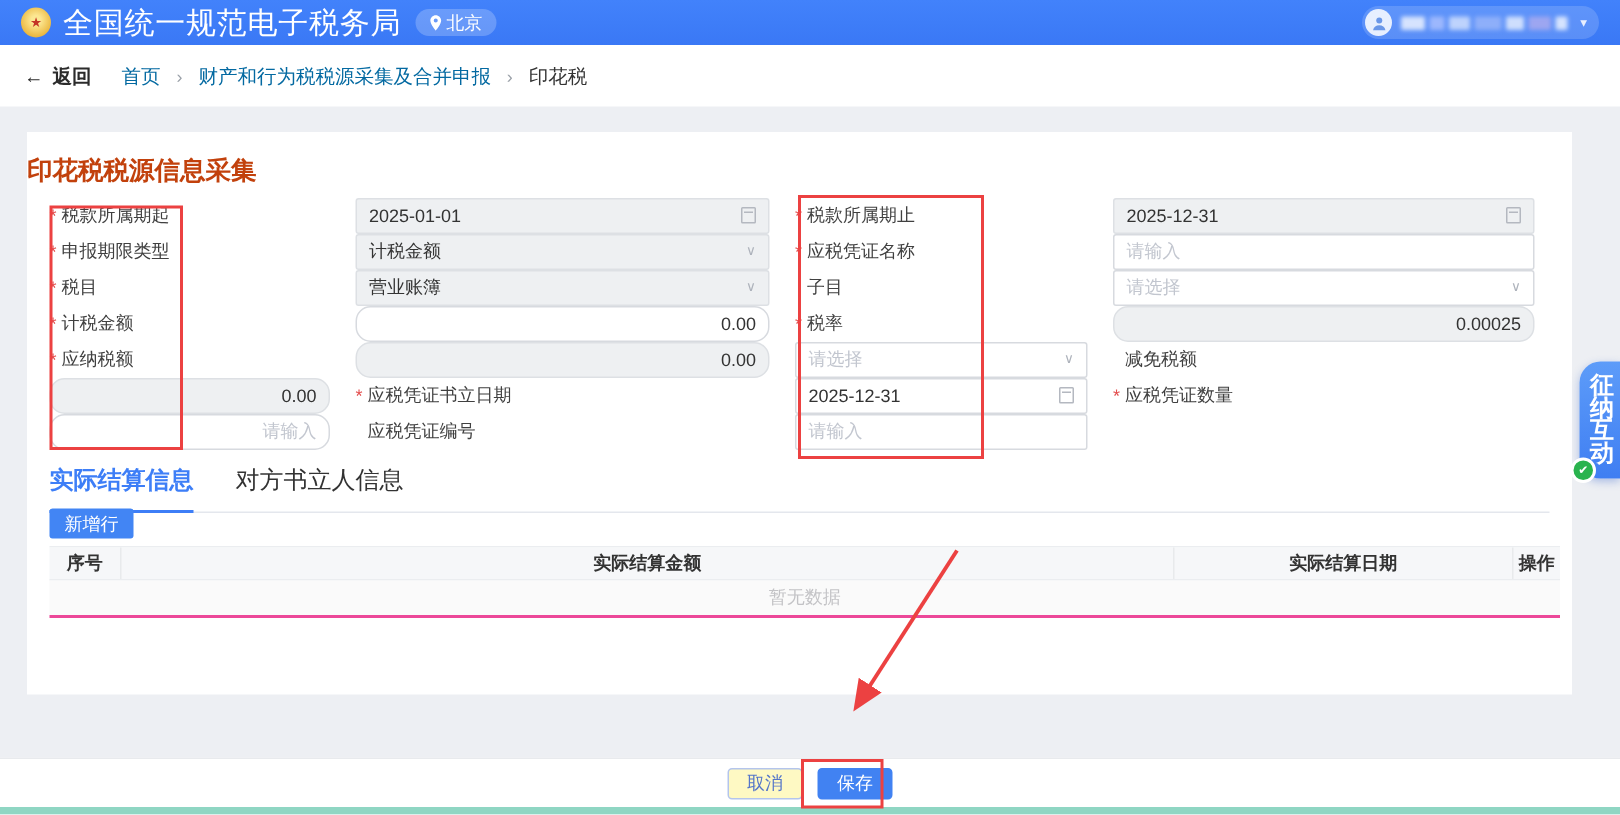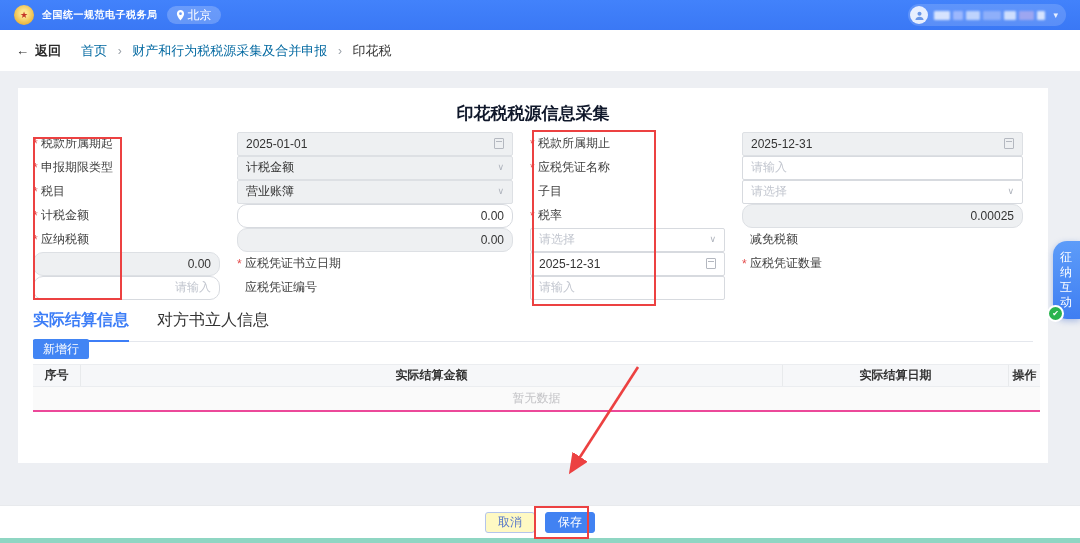--- a/index.html
+++ b/index.html
@@ -9,40 +9,40 @@
     font-family:"Liberation Sans", sans-serif; color:#333; font-size:12px;
   }
   
   .topbar { position:absolute; top:0; left:0; width:1080px; height:30px;
     background:linear-gradient(180deg,#4282fb,#3a78f5);
     display:flex; align-items:center; padding:0 14px; }
   .emblem { width:20px; height:20px; border-radius:50%;
     background:radial-gradient(circle at 50% 42%, #fce792 20%, #ecba45 68%, #d99f2b 100%);
     display:flex; align-items:center; justify-content:center;
     color:#c43527; font-size:9px; line-height:1; }
-  .topbar-title { color:#fff; font-size:10px; font-weight:bold; margin:0 9px 0 8px; letter-spacing:.5px; }
+  .topbar-title { color:#fff; font-size:20px; font-weight:normal; margin:0 9px 0 8px; letter-spacing:.5px; }
   .loc-pill { height:18px; border-radius:9px; background:rgba(255,255,255,.22);
     color:#fff; font-size:12px; display:flex; align-items:center; gap:3px; padding:0 9px; cursor:pointer; }
   .user-chip { margin-left:auto; height:22px; border-radius:12px; background:rgba(255,255,255,.16);
     display:flex; align-items:center; padding:2px 8px 2px 2px; gap:6px; cursor:pointer; }
   .avatar { width:18px; height:18px; border-radius:50%; background:rgba(255,255,255,.85);
     display:flex; align-items:center; justify-content:center; }
   .redact { display:flex; gap:3px; align-items:center; filter:blur(1.3px); }
   .redact i { display:block; height:9px; border-radius:1px; }
   .caret { color:#e8efff; font-size:9px; margin-left:2px; }
   
   .crumbbar { position:absolute; top:30px; left:0; width:1080px; height:41px; background:#fff;
     display:flex; align-items:center; padding:0 16px; font-size:13px; }
   .back { display:flex; align-items:center; gap:6px; color:#2b2b2b; font-weight:bold; cursor:pointer; margin-right:20px; }
   .crumb-link { color:#0369a1; cursor:pointer; }
   .crumb-sep { color:#9aa0a8; margin:0 7px; font-size:12px; }
   .crumb-cur { color:#333; }
   
   .card { position:absolute; left:18px; top:88px; width:1030px; height:375px; background:#fff; }
-  .card-title { text-align:center; padding-top:14px; font-size:17px; font-weight:bold; color:#0f172a; }
+  .card-title { text-align:left; padding-top:14px; font-size:17px; font-weight:bold; color:#c2410c; }
   .form { position:absolute; top:45px; left:15px; display:grid;
     grid-template-columns:204px 293px 212px 298px; grid-auto-rows:21px; row-gap:3px; align-items:center; }
   .flabel { display:flex; align-items:center; font-size:12px; color:#404040; padding-right:10px; }
   .req { color:#e34d4d; margin-right:2px; width:6px; display:inline-block; }
   .field { height:24px; border:1px solid #d7dadf; border-radius:2px; background:#fff;
     display:flex; align-items:center; padding:0 8px; font-size:12px; color:#333; margin-right:17px;gap:20px; }
   .field.disabled { background:#eef0f2; border-color:#dde0e4; }
   .field .ph { color:#c2c6cf; }
   .field.num { justify-content:flex-end;border-radius:10px; }
   .chev { margin-left:auto; color:#adb2bb; font-size:9px; line-height:1; }
@@ -61,21 +61,21 @@
   .th { text-align:center; font-size:12px; }
   .th + .th { border-left:1px solid #e8eaec; height:100%; display:flex; align-items:center; justify-content:center; }
   .th-1 { width:47px; } .th-2 { width:702px; } .th-3 { width:226px; } .th-4 { width:32px; }
   .empty-row { height:25px; background:#fafafa; border-bottom:2px solid #ec4899;
     display:flex; align-items:center; justify-content:center; color:#c3c3c6; font-size:12px; }
   
   .interact { position:absolute; right:0; top:241px; width:27px; height:78px;
     background:linear-gradient(180deg,#5d9cf9,#3f7ef2); border-radius:14px 0 0 14px;
     box-shadow:0 2px 6px rgba(40,90,200,.35); color:#fff; display:flex; align-items:center;
     justify-content:center; cursor:pointer; }
-  .interact-label { width:13px; font-size:12px; line-height:15px; word-break:break-all; }
+  .interact-label { width:13px; font-size:16px; line-height:15px; text-align:center; word-break:break-all;font-weight:bold; }
   .interact-badge { position:absolute; left:-6px; bottom:-3px; width:17px; height:17px; border-radius:50%;
     background:#29b34e; border:2px solid #fff; color:#fff; font-size:8px; line-height:13px; text-align:center; }
   
   .footer { position:absolute; left:0; top:505px; width:1080px; height:33px; background:#fff;
     border-top:1px solid #e8eaed; display:flex; align-items:center; justify-content:center; gap:10px; }
   .btn { height:21px; padding:0 12px; font-size:12px; border-radius:3px; cursor:pointer; }
   .btn-cancel { background:#fef9c3; border:1px solid #b4c5ec; color:#5576c9; }
   .btn-save { background:#4182f2; border:1px solid #4182f2; color:#fff; }
   .teal-strip { position:absolute; left:0; top:538px; width:1080px; height:5px; background:#8fd6c3; }
   

